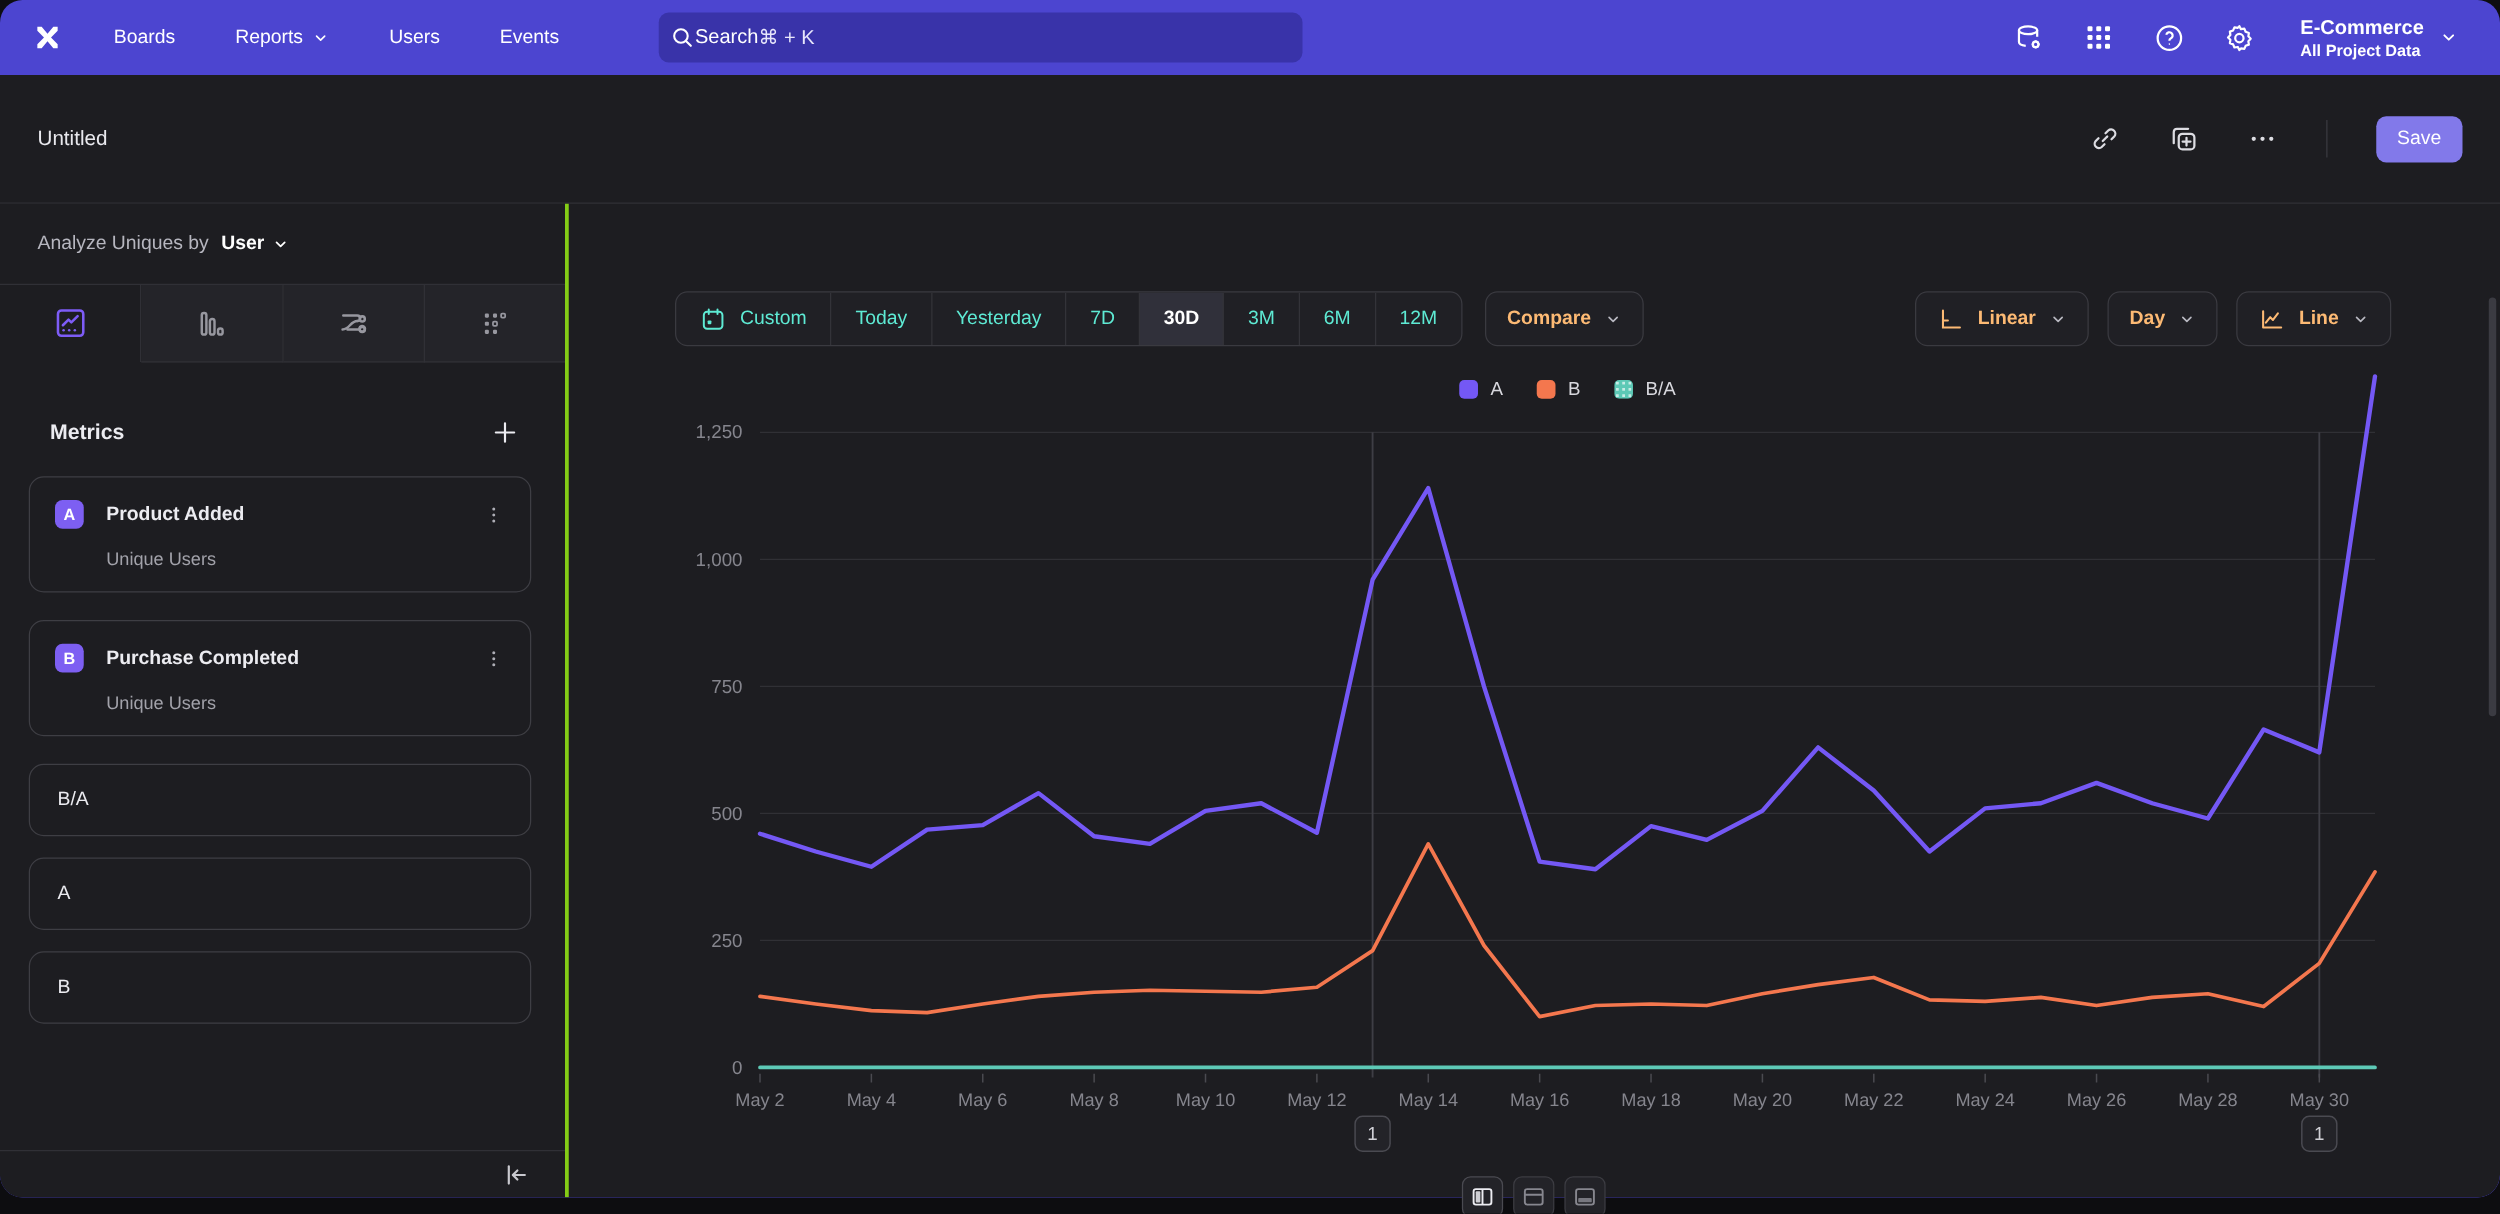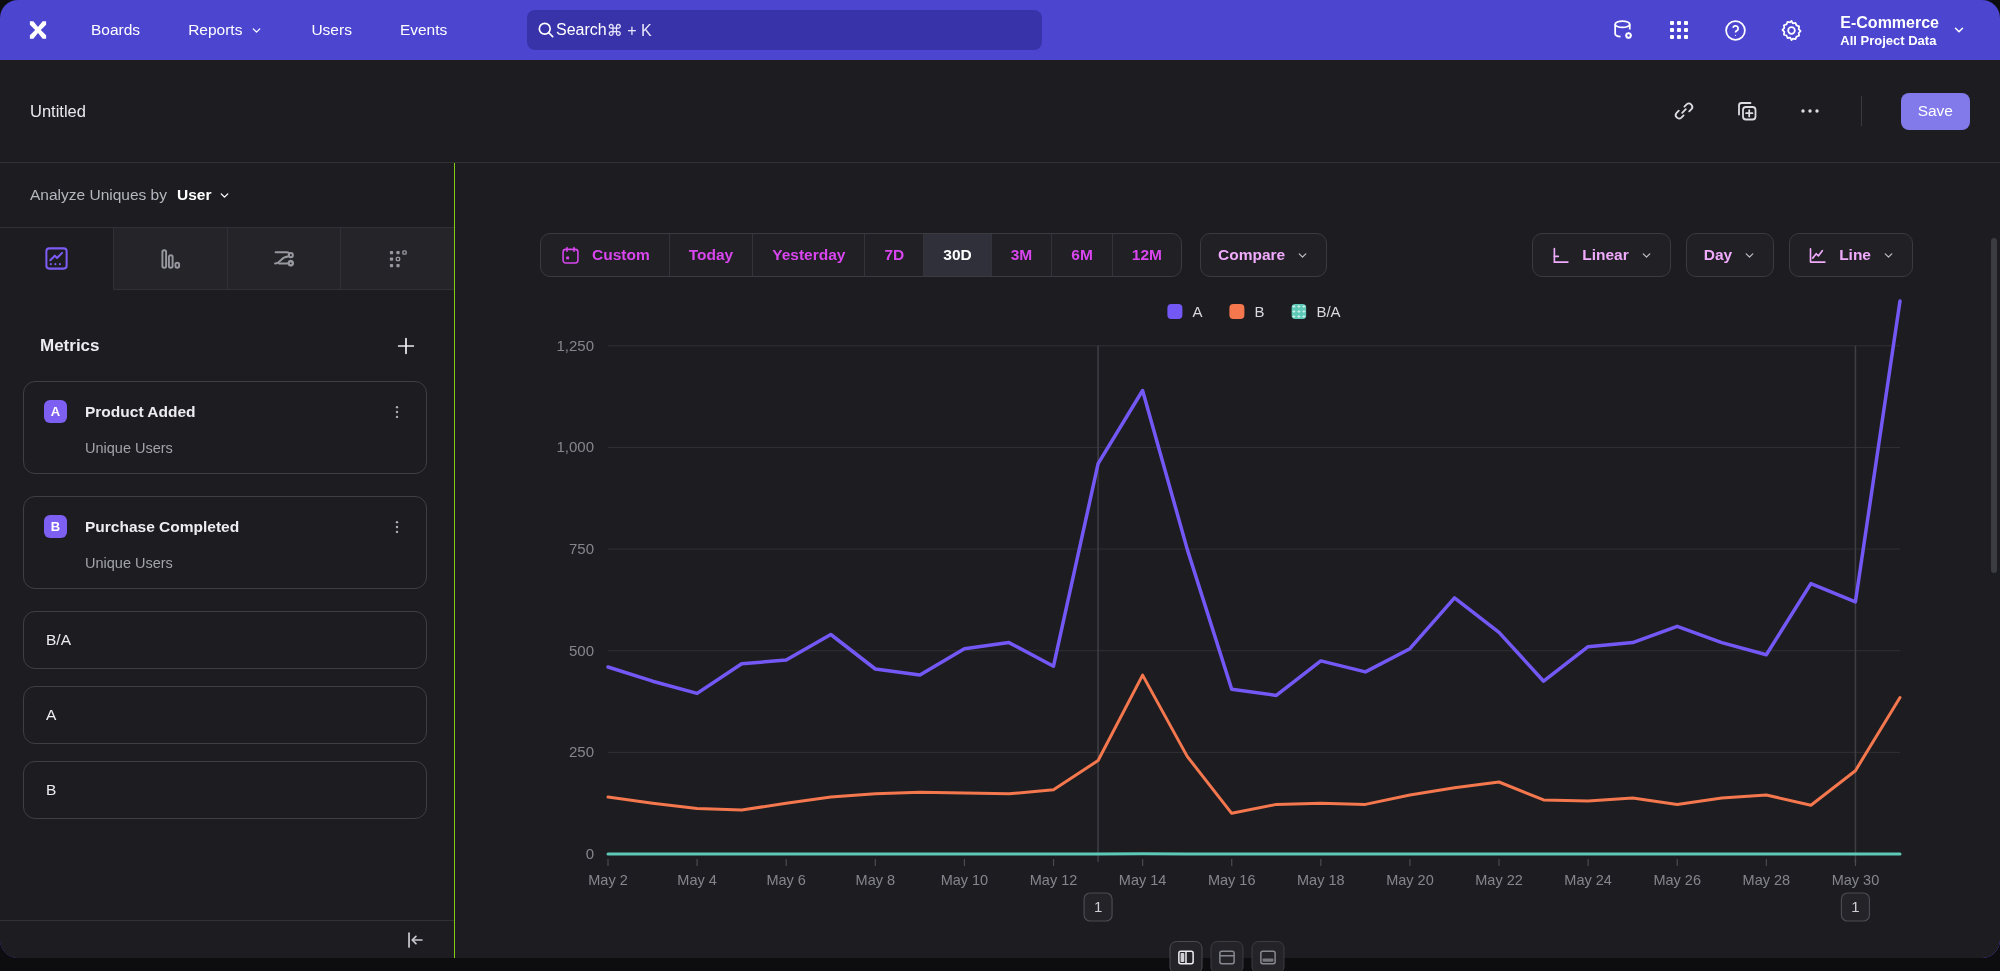--- a/index.html
+++ b/index.html
@@ -24,21 +24,21 @@
   .report-header { flex:0 0 103px; display:flex; align-items:center; padding:0 30px; border-bottom:1px solid #303036; }
   .report-title { font-size:16.5px; color:#e9e9ee; }
   .rh-actions { margin-left:auto; display:flex; align-items:center; gap:39px; color:#dcdce2; }
   .rh-icon { width:24px; height:24px; cursor:pointer; }
   .rh-divider { width:1px; height:30px; background:#3a3a40; }
   .save-btn { min-width:64px; height:37px; padding:0 17px; background:#8279ea; color:#fff; border:none; border-radius:8px; font-size:15.5px; font-family:inherit; cursor:pointer; }
 
   .workspace { flex:1; display:flex; min-height:0; position:relative; }
 
   
-  .sidebar { flex:0 0 455px; width:455px; border-right:1px solid #84cc16; display:flex; flex-direction:column; background:#1d1d21; }
+  .sidebar { flex:0 0 455px; width:455px; border-right:3px solid #84cc16; display:flex; flex-direction:column; background:#1d1d21; }
   .analyze-row { flex:0 0 65px; border-bottom:1px solid #303036; display:flex; align-items:center; padding:0 30px; gap:10px; font-size:15.5px; color:#b6b6bf; cursor:pointer; }
   .analyze-value { color:#fff; font-weight:700; display:flex; align-items:center; gap:7px; }
   .viz-tabs { flex:0 0 62px; display:flex; }
   .viz-tab { flex:1; display:flex; align-items:center; justify-content:center; background:#242429; border-bottom:1px solid #303036; border-right:1px solid #303036; color:#97979f; cursor:pointer; }
   .viz-tab:last-child { border-right:none; }
   .viz-tab.active { background:transparent; border-bottom:1px solid transparent; color:#7d5cf6; }
   .side-scroll { flex:1; padding:0 27px 0 23px; overflow:hidden; }
   .section-head { display:flex; align-items:center; justify-content:space-between; margin:30px 10px 24px 17px; }
   .section-head.first { margin-top:45px; }
   .section-title { font-size:17px; font-weight:700; color:#ececf1; }
@@ -51,24 +51,24 @@
   .metric-sub { margin:17px 0 0 41px; font-size:14.5px; color:#a2a2aa; }
   .formula-card { border:1px solid #3e3e44; border-radius:12px; height:58px; display:flex; align-items:center; padding:0 22px; font-size:15.5px; color:#ececf1; margin-bottom:17px; cursor:pointer; }
   .sidebar-footer { flex:0 0 38px; border-top:1px solid #303036; display:flex; align-items:center; justify-content:flex-end; padding:0 28px; color:#c9c9cf; }
   .collapse-btn { width:22px; height:22px; cursor:pointer; }
 
   
   .main { flex:1; position:relative; min-width:0; }
   #chart-svg { position:absolute; inset:0; pointer-events:none; }
   .controls { position:absolute; top:70px; left:85px; right:87px; display:flex; align-items:center; z-index:3; }
   .seg { display:flex; align-items:stretch; height:44px; border:1px solid #3a3a40; border-radius:10px; background:#202025; overflow:hidden; }
-  .seg-item { display:flex; align-items:center; justify-content:center; padding:0 19px; font-size:15.5px; color:#d946ef; border-right:1px solid #333339; gap:11px; cursor:pointer; white-space:nowrap;font-weight:bold; }
+  .seg-item { display:flex; align-items:center; justify-content:center; padding:0 19px; font-size:15.5px; color:#5eead4; border-right:1px solid #333339; gap:11px; cursor:pointer; white-space:nowrap; }
   .seg-item:last-child { border-right:none; }
   .seg-item.active { background:#30303a; color:#fff; font-weight:700; }
-  .ctrl-btn { height:44px; border:1px solid #3a3a40; border-radius:10px; background:#202025; display:flex; align-items:center; gap:11px; padding:0 17px; font-size:15.5px; color:#f0abfc; font-weight:600; cursor:pointer; white-space:nowrap; }
+  .ctrl-btn { height:44px; border:1px solid #3a3a40; border-radius:10px; background:#202025; display:flex; align-items:center; gap:11px; padding:0 17px; font-size:15.5px; color:#fdba74; font-weight:600; cursor:pointer; white-space:nowrap; }
   .compare { margin-left:18px; }
   .right-group { margin-left:auto; display:flex; gap:15px; }
   .chev { color:#b9b9c2; }
 
   .legend { position:absolute; top:140px; left:799px; transform:translateX(-50%); display:flex; gap:27px; align-items:center; z-index:2; }
   .legend-item { display:flex; gap:10px; align-items:center; font-size:15px; color:#d8d8de; cursor:pointer; }
   .legend-swatch { width:15px; height:15px; border-radius:4px; }
   .legend-swatch.dotted { background-image:radial-gradient(rgba(255,255,255,0.65) 1.1px, transparent 1.2px); background-size:5px 5px; }
 
   .scroll-thumb { position:absolute; right:3px; top:75px; width:6px; height:335px; border-radius:3px; background:#3b3b42; z-index:6; cursor:pointer; }

